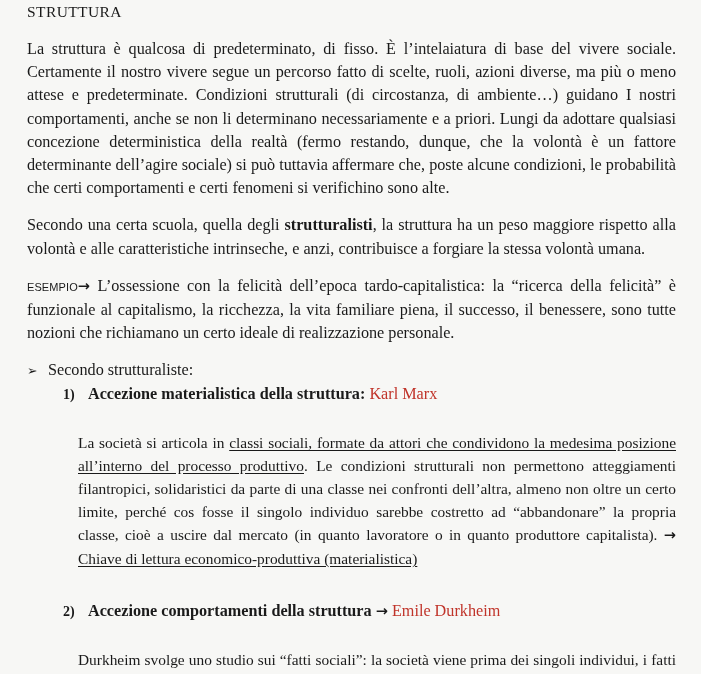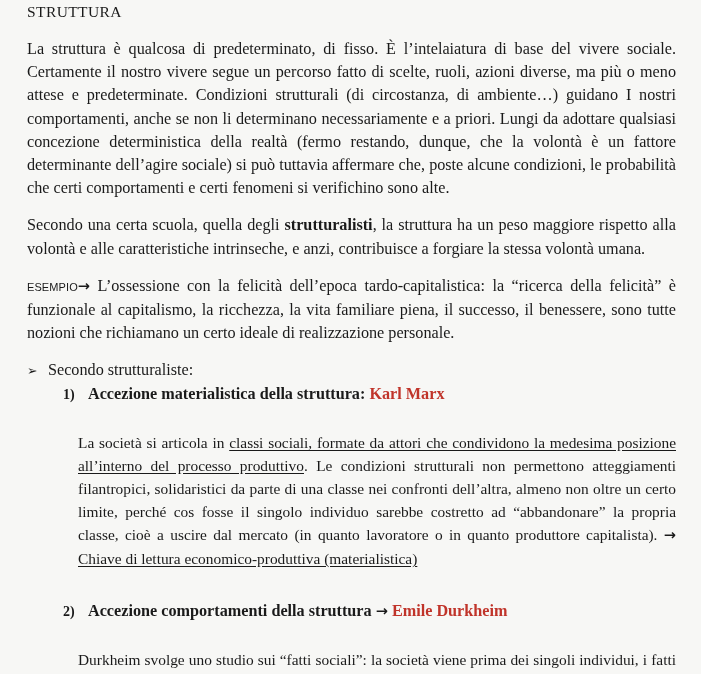--- a/index.html
+++ b/index.html
@@ -40,21 +40,21 @@
   .gap-md { height: 14px; }
   .gap-sm { height: 10px; }
 
   b, strong { font-weight: bold; }
   u.uline {
     text-decoration: underline;
     text-underline-offset: 2px;
   }
   .red {
     color: #c0342a;
-    font-weight: bold;
+    font-weight: normal;
   }
   .esempio-label {
     font-family: "Liberation Sans", "DejaVu Sans", sans-serif;
     font-size: 11px;
     letter-spacing: 0.1px;
   }
   .arrow {
     font-family: "DejaVu Sans", "Liberation Sans", sans-serif;
     font-size: 14.5px;
     font-weight: bold;

